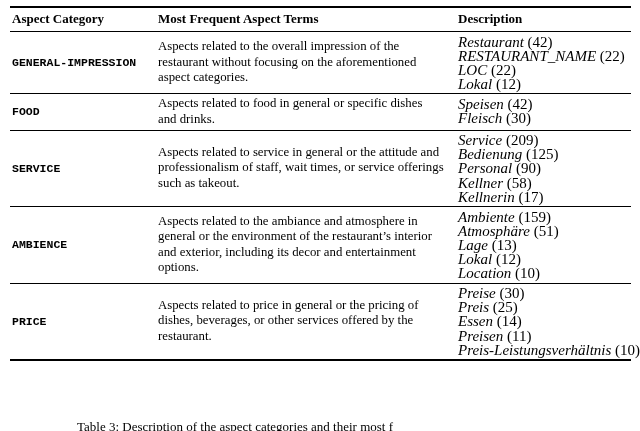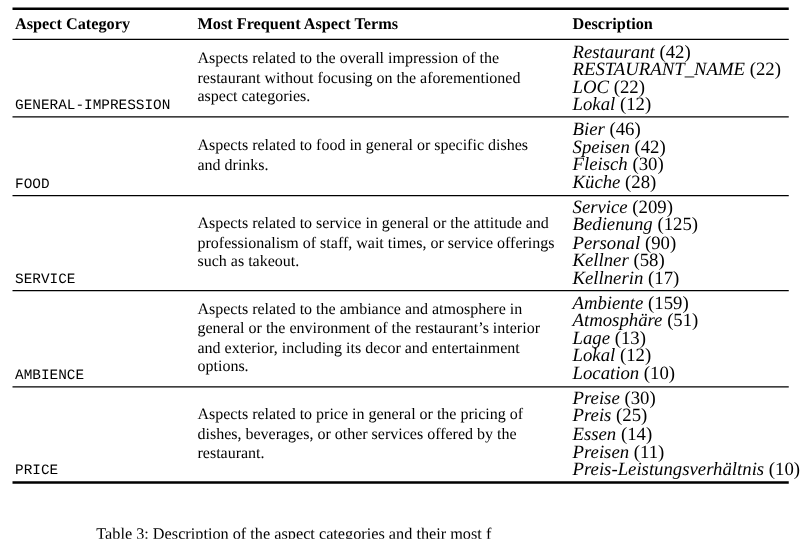--- a/index.html
+++ b/index.html
@@ -40,24 +40,25 @@
   .trow {
     border-bottom: 1px solid #000;
     padding: 2px 0;
   }
   .trow.last {
     border-bottom: 2px solid #000;
   }
   .cell { padding-left: 2px; }
   .cell.cat {
     display: flex;
-    align-items: flex-end;
+    align-items: center;
     font-family: "Liberation Mono", "DejaVu Sans Mono", monospace;
     font-size: 11.5px;
     letter-spacing: 0px;
+    font-weight: bold;
   }
   .cell.desc {
     display: flex;
     align-items: center;
     font-size: 12.8px;
     line-height: 15.6px;
     padding-right: 12px;
   }
   .cell.terms {
     font-size: 15px;
@@ -104,24 +105,22 @@
     </div>
 
     <div class="grid-row trow">
       <div class="cell cat">
         <span>FOOD</span>
       </div>
       <div class="cell desc">
         <span>Aspects related to food in general or specific dishes and drinks.</span>
       </div>
       <div class="cell terms">
-        <div class="term-line"><span class="term">Bier</span> <span class="count">(46)</span></div>
         <div class="term-line"><span class="term">Speisen</span> <span class="count">(42)</span></div>
         <div class="term-line"><span class="term">Fleisch</span> <span class="count">(30)</span></div>
-        <div class="term-line"><span class="term">Küche</span> <span class="count">(28)</span></div>
       </div>
     </div>
 
     <div class="grid-row trow">
       <div class="cell cat">
         <span>SERVICE</span>
       </div>
       <div class="cell desc">
         <span>Aspects related to service in general or the attitude and professionalism of staff, wait times, or service offerings such as takeout.</span>
       </div>

